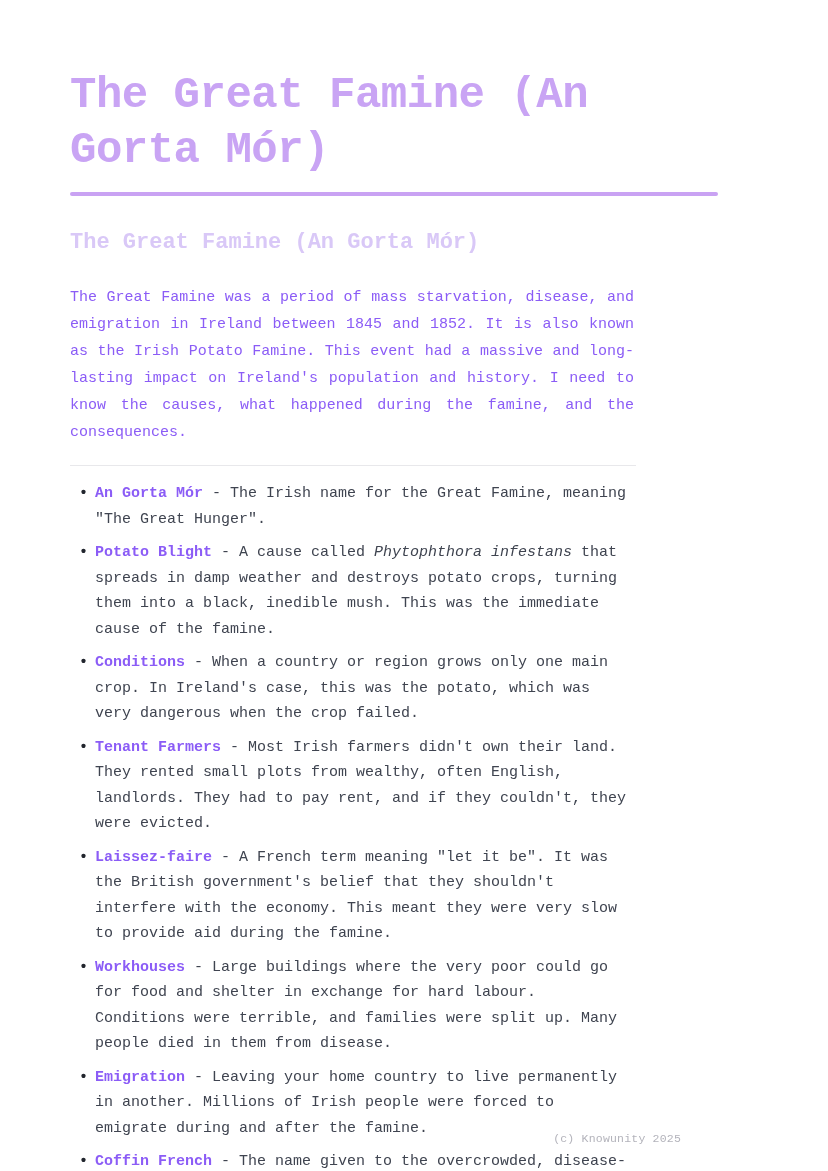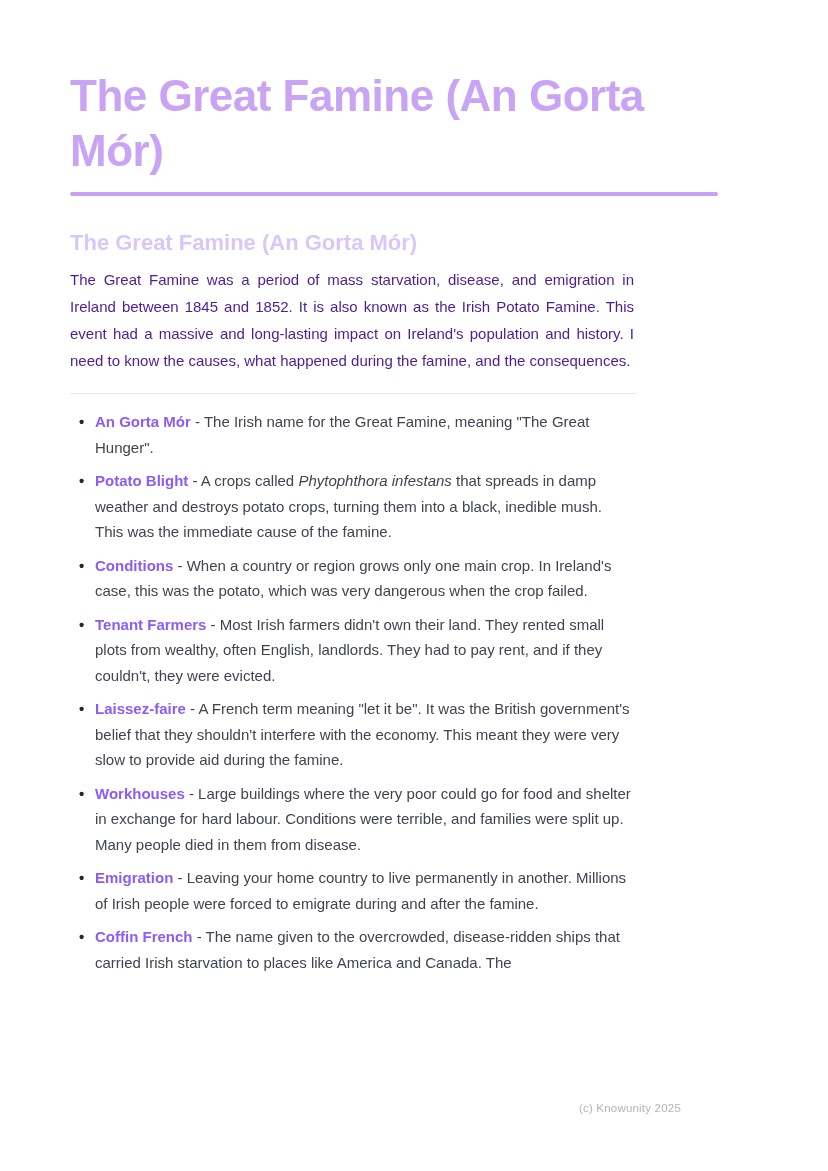--- a/index.html
+++ b/index.html
@@ -2,21 +2,21 @@
 <html><head>
 <meta charset="utf-8">
 <style>
   html, body { margin: 0; padding: 0; background: #ffffff; }
   .canvas {
     position: relative;
     width: 734px;
     height: 1171px;
     background: #ffffff;
     overflow: hidden;
-    font-family: Liberation Sans, sans-serif;
+    font-family: Liberation Mono, monospace;
   }
   
   .side-strip {
     position: absolute;
     top: 38px;
     left: 748px;
     width: 42px;
     height: 1095px;
     background: #f6f5fb;
     border-left: 2px solid #dad6ed;
@@ -46,24 +46,24 @@
   .text-col { width: 564px; }
   h2.section-heading {
     font-size: 22px;
     line-height: 26px;
     font-weight: 700;
     color: #d9c8f7;
     margin: 0;
   }
   h2.first { margin-top: 34px; }
   p.intro {
-    margin: 10px 0 0 0;
+    margin: 28px 0 0 0;
     font-size: 15px;
     line-height: 27px;
-    color: #4c1d95;
+    color: #8b5cf6;
     text-align: justify;
   }
   .rule-thin {
     margin: 19px 0 0 0;
     border: none;
     border-top: 1px solid #e8e8eb;
     width: 566px;
   }
   h2.kw { margin-top: 29px; }
   ul.kw-list {
@@ -86,21 +86,21 @@
     color: #21252d;
     font-weight: 700;
   }
   ul.kw-list .term {
     font-weight: 700;
     color: #8b5cf6;
   }
   ul.kw-list i { font-style: italic; margin-top: 22px; }
   .watermark {
     position: absolute;
-    top: 1102px;
+    top: 1132px;
     right: 53px;
     font-size: 11.5px;
     letter-spacing: 0.2px;
     color: #b3b3bb;
     z-index: 2;
   }
 </style>
 </head>
 <body>
 
@@ -115,21 +115,21 @@
     <div class="text-col">
       <h2 class="section-heading first">The Great Famine (An Gorta Mór)</h2>
 
       <p class="intro">The Great Famine was a period of mass starvation, disease, and emigration in Ireland between 1845 and 1852. It is also known as the Irish Potato Famine. This event had a massive and long-lasting impact on Ireland's population and history. I need to know the causes, what happened during the famine, and the consequences.</p>
 
       <hr class="rule-thin">
 
 
       <ul class="kw-list" id="kw-list">
           <li><span class="dot">•</span><b class="term">An Gorta Mór</b><span> - The Irish name for the Great Famine, meaning "The Great Hunger".</span></li>
-          <li><span class="dot">•</span><b class="term">Potato Blight</b><span> - A crops called </span><i>Phytophthora infestans</i><span> that spreads in damp weather and destroys potato crops, turning them into a black, inedible mush. This was the immediate cause of the famine.</span></li>
+          <li><span class="dot">•</span><b class="term">Potato Blight</b><span> - A cause called </span><i>Phytophthora infestans</i><span> that spreads in damp weather and destroys potato crops, turning them into a black, inedible mush. This was the immediate cause of the famine.</span></li>
           <li><span class="dot">•</span><b class="term">Conditions</b><span> - When a country or region grows only one main crop. In Ireland's case, this was the potato, which was very dangerous when the crop failed.</span></li>
           <li><span class="dot">•</span><b class="term">Tenant Farmers</b><span> - Most Irish farmers didn't own their land. They rented small plots from wealthy, often English, landlords. They had to pay rent, and if they couldn't, they were evicted.</span></li>
           <li><span class="dot">•</span><b class="term">Laissez-faire</b><span> - A French term meaning "let it be". It was the British government's belief that they shouldn't interfere with the economy. This meant they were very slow to provide aid during the famine.</span></li>
           <li><span class="dot">•</span><b class="term">Workhouses</b><span> - Large buildings where the very poor could go for food and shelter in exchange for hard labour. Conditions were terrible, and families were split up. Many people died in them from disease.</span></li>
           <li><span class="dot">•</span><b class="term">Emigration</b><span> - Leaving your home country to live permanently in another. Millions of Irish people were forced to emigrate during and after the famine.</span></li>
           <li><span class="dot">•</span><b class="term">Coffin French</b><span> - The name given to the overcrowded, disease-ridden ships that carried Irish starvation to places like America and Canada. The</span></li>
         </ul>
     </div>
   </div>
 

